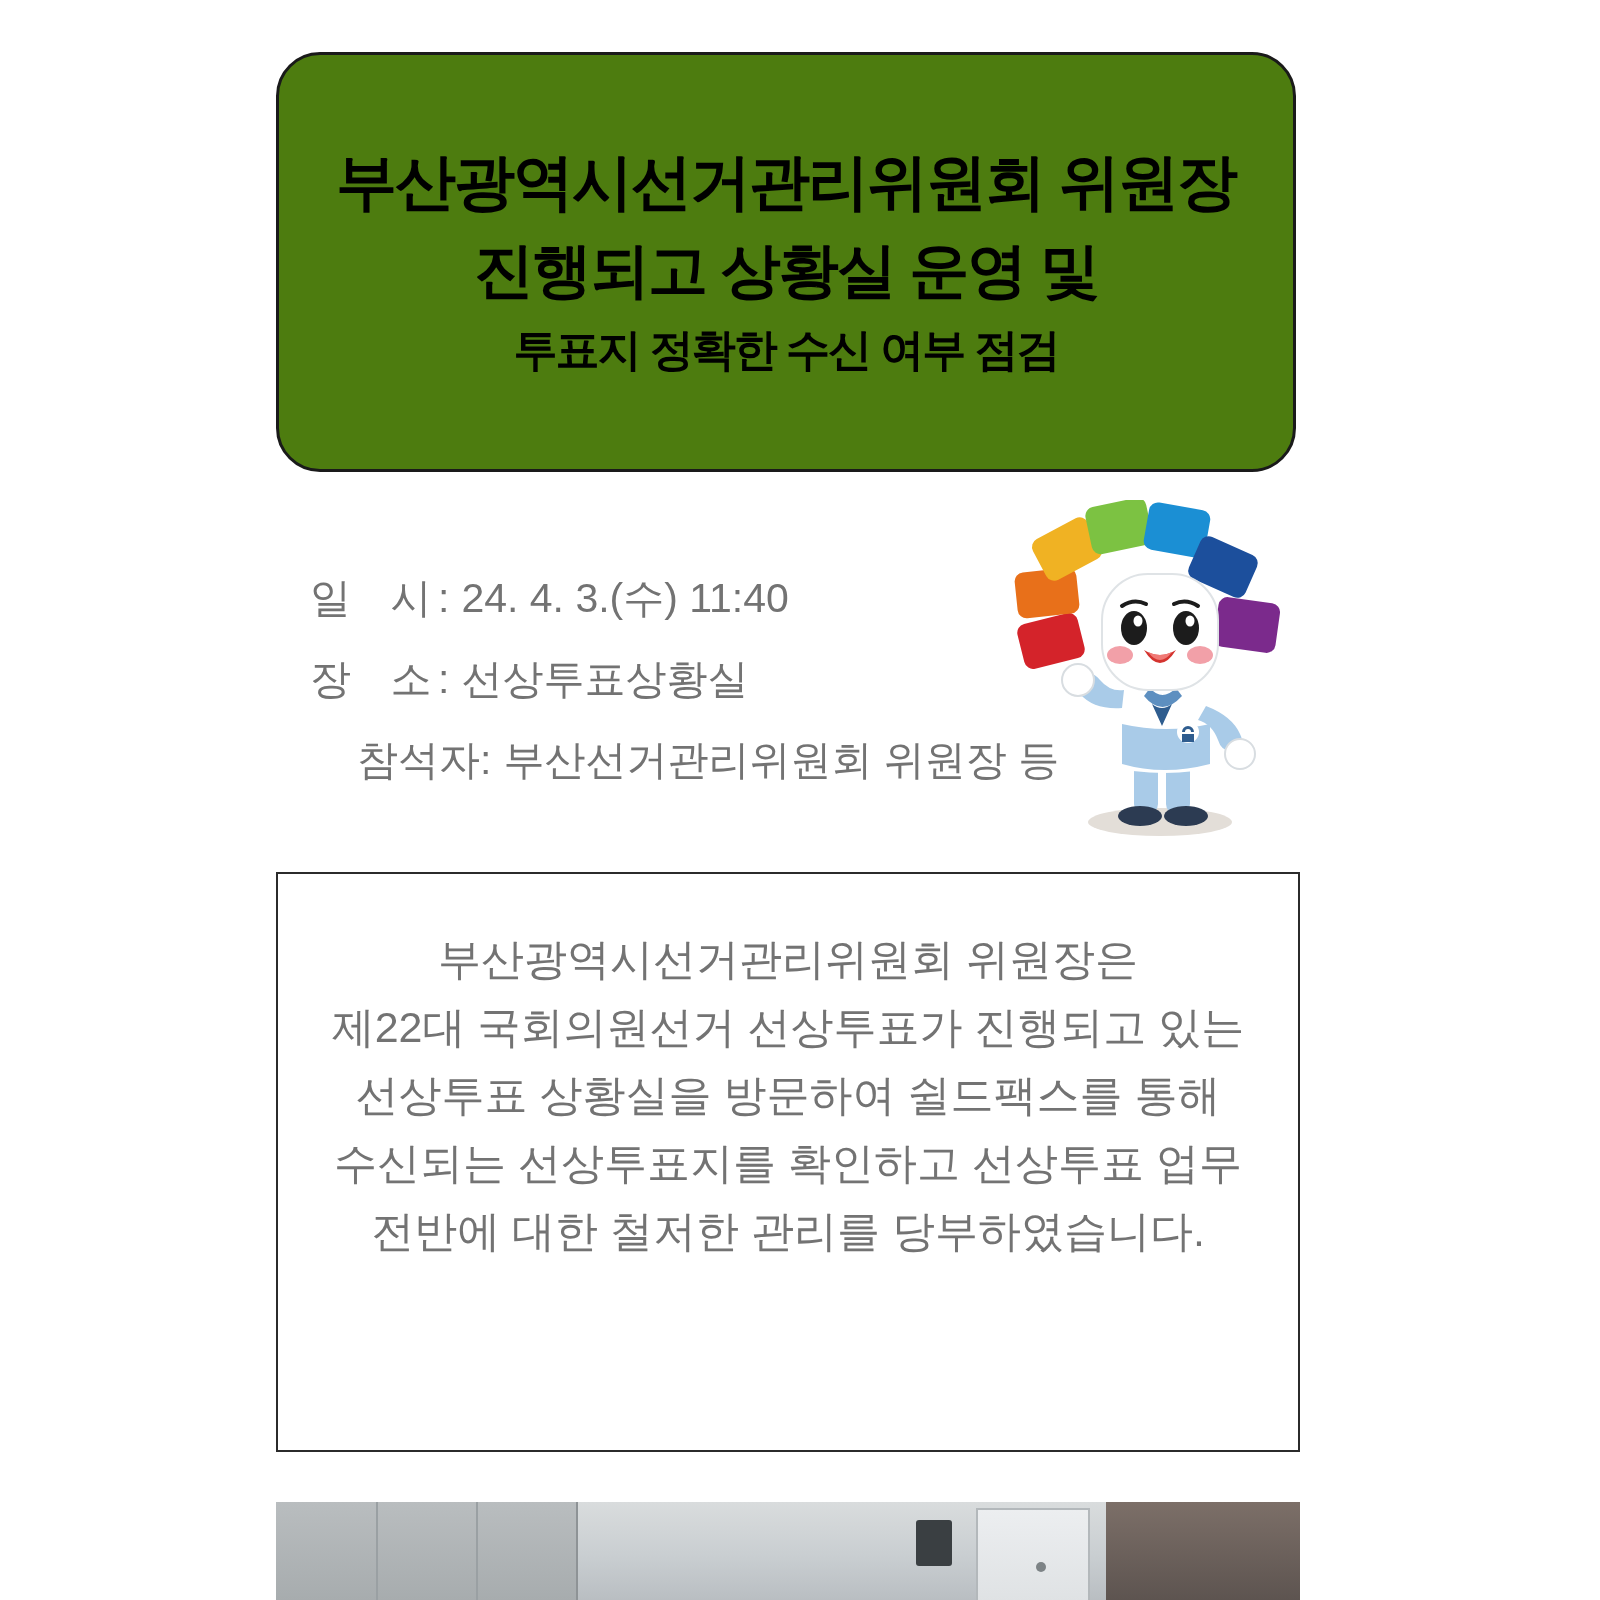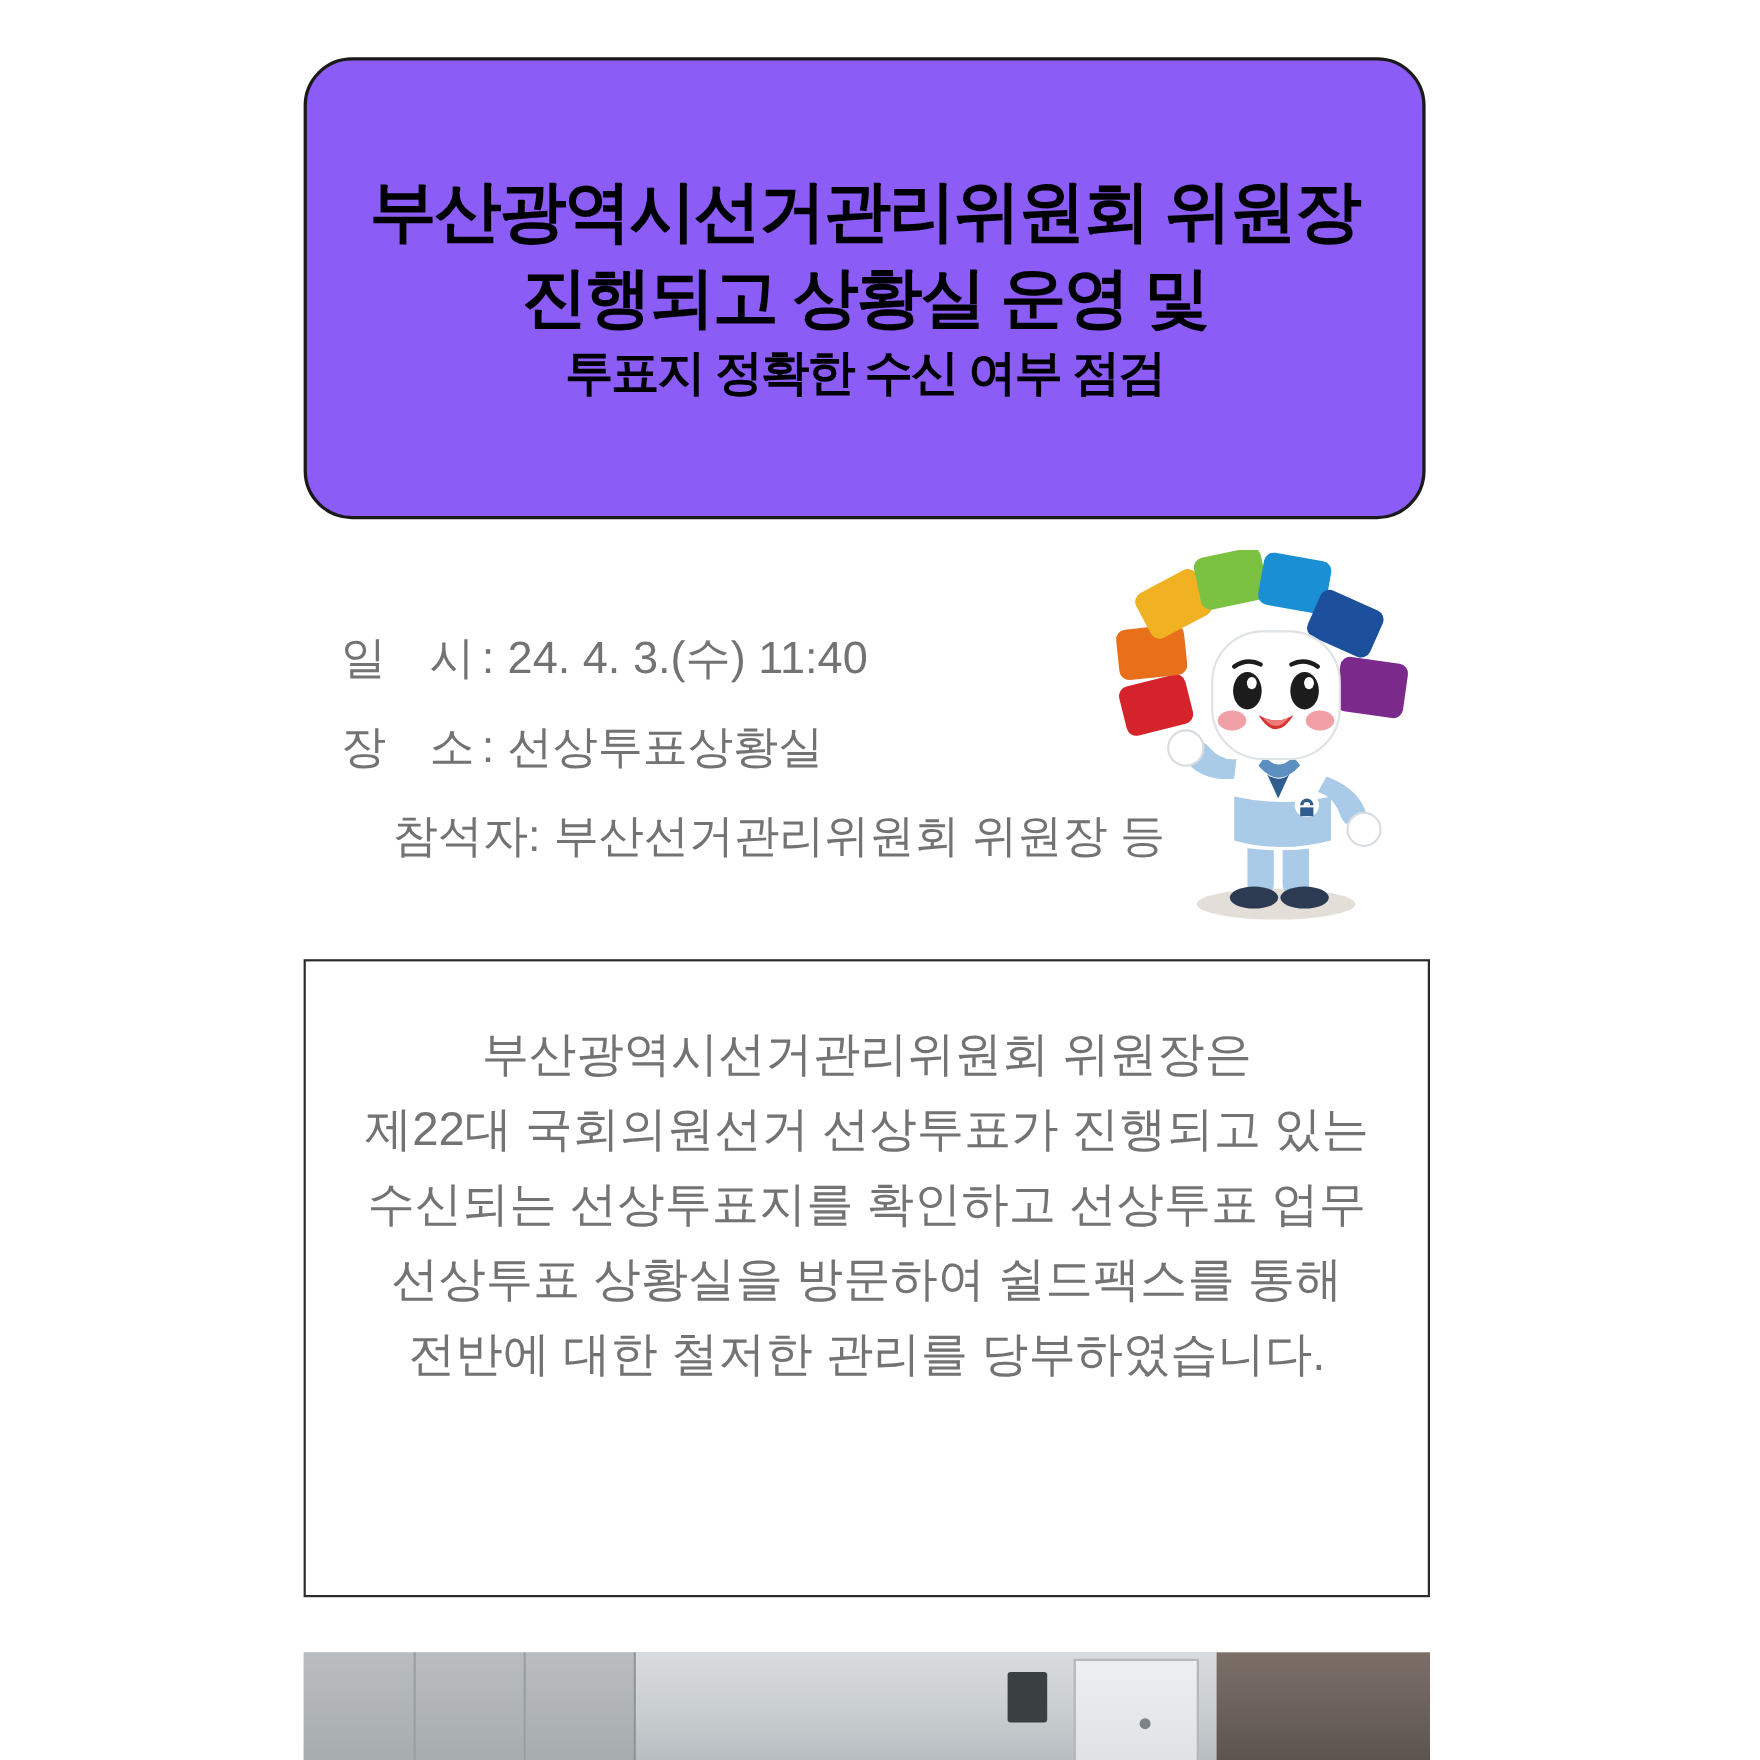--- a/index.html
+++ b/index.html
@@ -23,22 +23,22 @@
     top: 52px;
     width: 1020px;
     height: 420px;
     border: 3px solid #1a1a1a;
     border-radius: 44px;
     box-sizing: border-box;
     display: flex;
     flex-direction: column;
     align-items: center;
     justify-content: center;
-    gap: 12px;
-    background: #8b5cf6;
+    gap: 22px;
+    background: #4d7c0f;
   }
   .title-line {
     font-size: 62px;
     font-weight: 800;
     letter-spacing: -2px;
     line-height: 1.1;
     text-align: center;
     color: #000000;
     white-space: nowrap;
   }
@@ -219,22 +219,22 @@
     <ellipse cx="190" cy="155" rx="13" ry="9" fill="#f2a0a8"></ellipse>
 
     <path d="M134 150 q16 26 32 0 q-16 10 -32 0 z" fill="#d4342f"></path>
     <path d="M138 152 q12 6 24 0 q-12 16 -24 0 z" fill="#f07a76"></path>
   </svg>
 </div>
 
 <div class="body-box">
   <div class="body-line first">부산광역시선거관리위원회 위원장은</div>
   <div class="body-line">제22대 국회의원선거 선상투표가 진행되고 있는</div>
+  <div class="body-line">선상투표 상황실을 방문하여 쉴드팩스를 통해</div>
   <div class="body-line">수신되는 선상투표지를 확인하고 선상투표 업무</div>
-  <div class="body-line">선상투표 상황실을 방문하여 쉴드팩스를 통해</div>
   <div class="body-line">전반에 대한 철저한 관리를 당부하였습니다.</div>
 </div>
 
 <div class="photo">
   <div class="photo-inner">
     <div class="ph-wall"></div>
     <div class="ph-cabinet"></div>
     <div class="ph-cab-line" style="left:100px"></div>
     <div class="ph-cab-line" style="left:200px"></div>
     <div class="ph-panel"></div>

